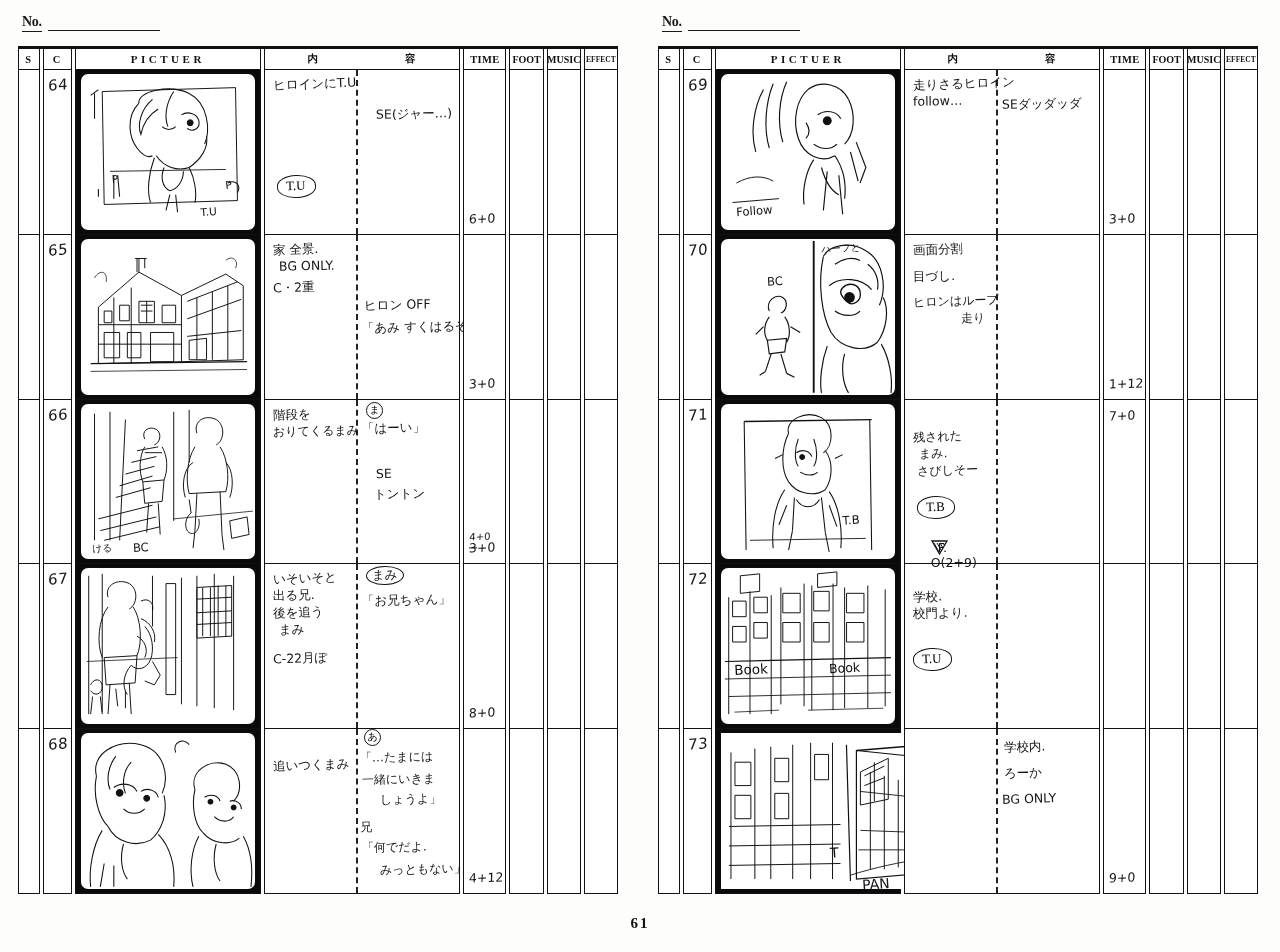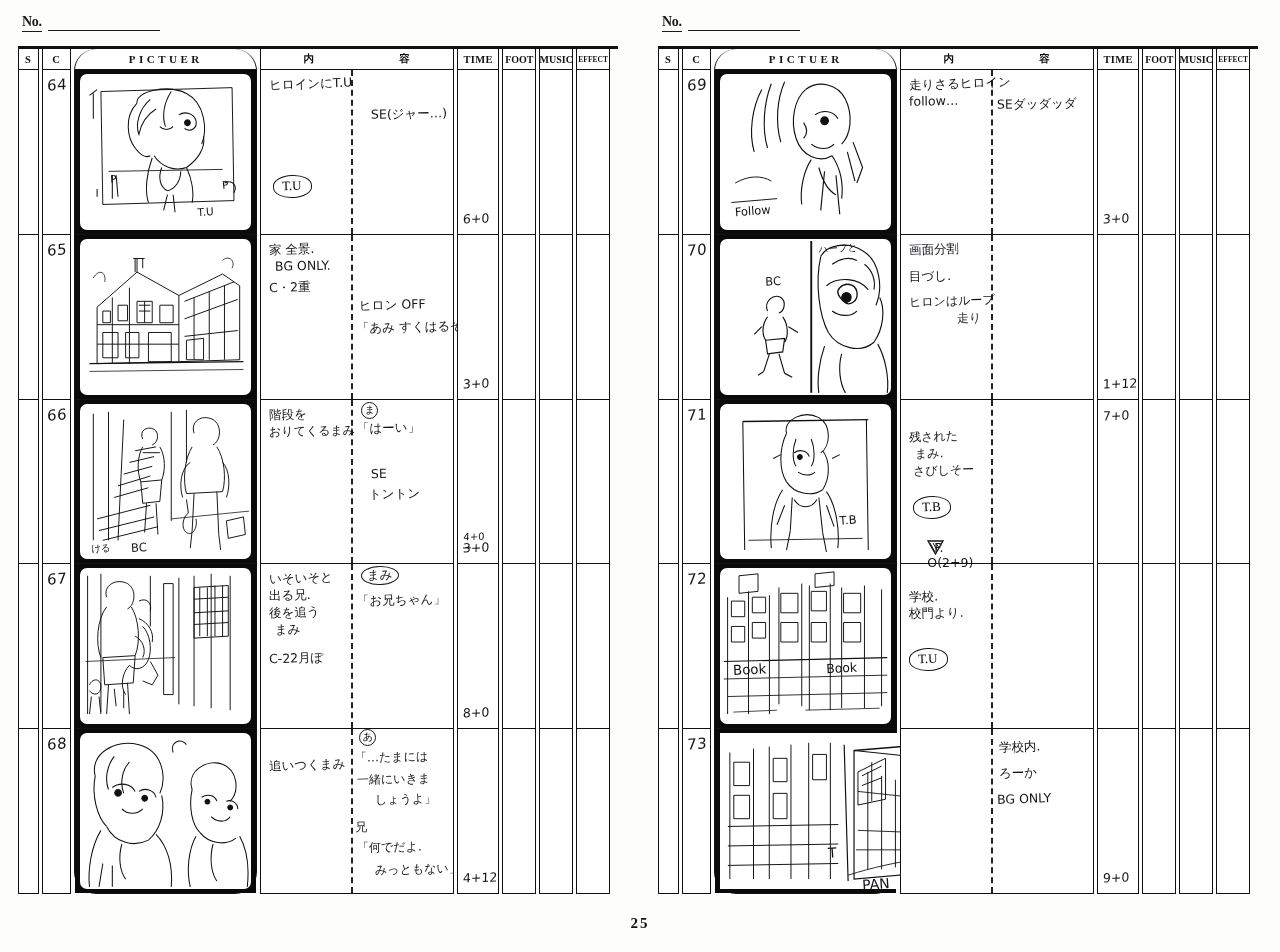--- a/index.html
+++ b/index.html
@@ -45,41 +45,41 @@
   }
 
   .col {
     border-left: 1.4px solid #111;
     border-right: 1.4px solid #111;
     border-bottom: 1.4px solid #111;
     position: relative;
     background: #fff;
     margin-right: 3px;
   }
-  .col:last-child { margin-right: 8px; }
+  .col:last-child { margin-right: 0; }
 
   .col-head {
     height: 21px;
     border-bottom: 1.4px solid #111;
     display: flex; align-items: center; justify-content: center;
     font-size: 10.5px; font-weight: bold; color: #111;
     letter-spacing: 1.2px;
     font-family: "Liberation Serif", serif;
     white-space: nowrap;
     overflow: hidden;
   }
   .col-head.tight { letter-spacing: 0px; font-size: 10px; }
   .col-head.wide  { letter-spacing: 3.5px; font-size: 11px; }
 
   .col-body { position: absolute; top: 21px; left: 0; right: 0; bottom: 0; }
 
   
   .c-s      { width: 22px; }
   .c-c      { width: 30px; }
-  .c-pic    { width: 190px; border-radius: 22px; }
+  .c-pic    { width: 190px; }
   .c-desc   { width: 201px; }
   .c-time   { width: 44px; }
   .c-foot   { width: 35px; }
   .c-music  { width: 34px; }
   .c-effect { width: 35px; }
 
   
   .rows { position: absolute; inset: 0; display: flex; flex-direction: column; }
   .row { flex: 1 1 0; border-bottom: 1.2px solid #111; position: relative; }
   .row:last-child { border-bottom: none; }
@@ -927,15 +927,15 @@
             </div>
           </div>
         </div>
 
       </div>
     </div>
   </div>
 
   <div class="abs hw" style="left:862px;top:876px;font-size:14px;transform:rotate(-4deg)">PAN</div>
 
-  <div class="pagenum">25</div>
+  <div class="pagenum">61</div>
 
 </div>
 
 </body></html>

